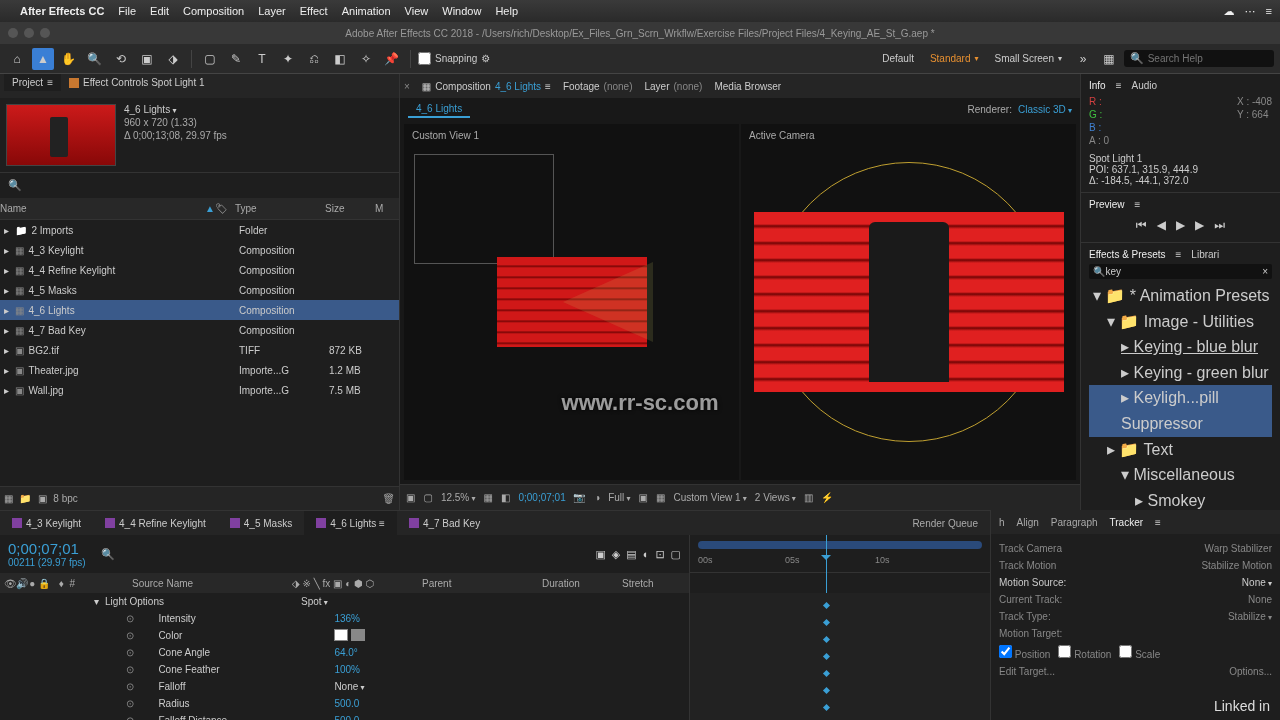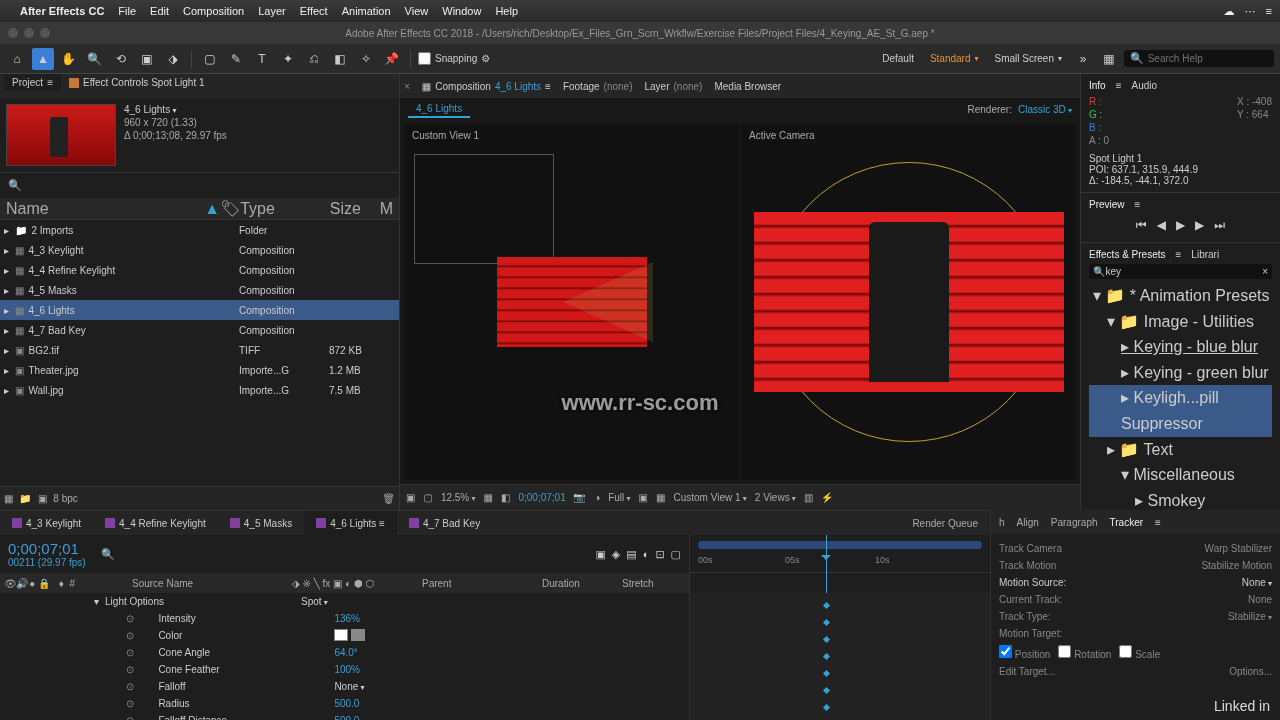--- a/index.html
+++ b/index.html
@@ -25,21 +25,21 @@
 .ptab{padding:3px 8px;font-size:10px;color:#ccc;cursor:pointer;display:flex;align-items:center;gap:4px}
 .ptab.active{background:#1e1e1e}
 .dim{color:#888;}
 .comp-info{display:flex;padding:6px;gap:8px}
 .thumb{width:110px;height:62px;background:linear-gradient(#cc1a1a,#880808);position:relative;border:1px solid #444}
 .thumb::before{content:'';position:absolute;left:40%;top:20%;width:18px;height:40px;background:#222;border-radius:2px}
 .meta{display:flex;flex-direction:column;gap:2px;font-size:10px;color:#aaa}
 .meta .name{color:#ccc}
 .search-row{height:26px;display:flex;align-items:center;padding:0 8px;border-top:1px solid #333}
 .search-row input{background:transparent;border:none;color:#ccc;font-size:10px;width:100%;outline:none}
-.proj-header{height:22px;background:#282828;display:flex;align-items:center;padding:0 6px;font-size:16px;color:#aaa;border-bottom:1px solid #333}
+.proj-header{height:22px;background:#282828;display:flex;align-items:center;padding:0 0;font-size:10px;color:#aaa;border-bottom:1px solid #333}
 .ph-name{width:215px;display:flex;align-items:center;gap:4px}
 .ph-type{width:90px}
 .ph-size{width:50px}
 .proj-list{flex:1;overflow:auto}
 .proj-row{height:20px;display:flex;align-items:center;padding:0 4px;font-size:10px;color:#ccc;cursor:pointer}
 .proj-row.sel{background:#3a5a8a}
 .pr-name{width:215px;display:flex;align-items:center;gap:4px}
 .pr-type{width:90px;display:flex;align-items:center;gap:4px}
 .pr-size{width:50px;text-align:left}
 .swatch{width:10px;height:10px}

